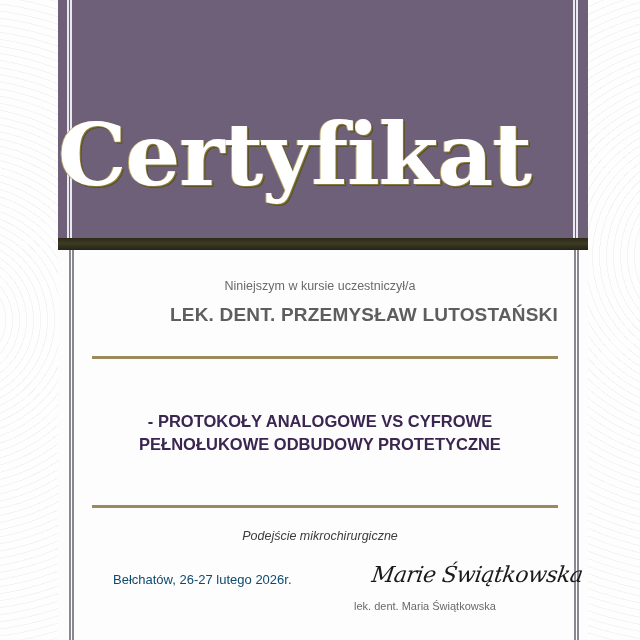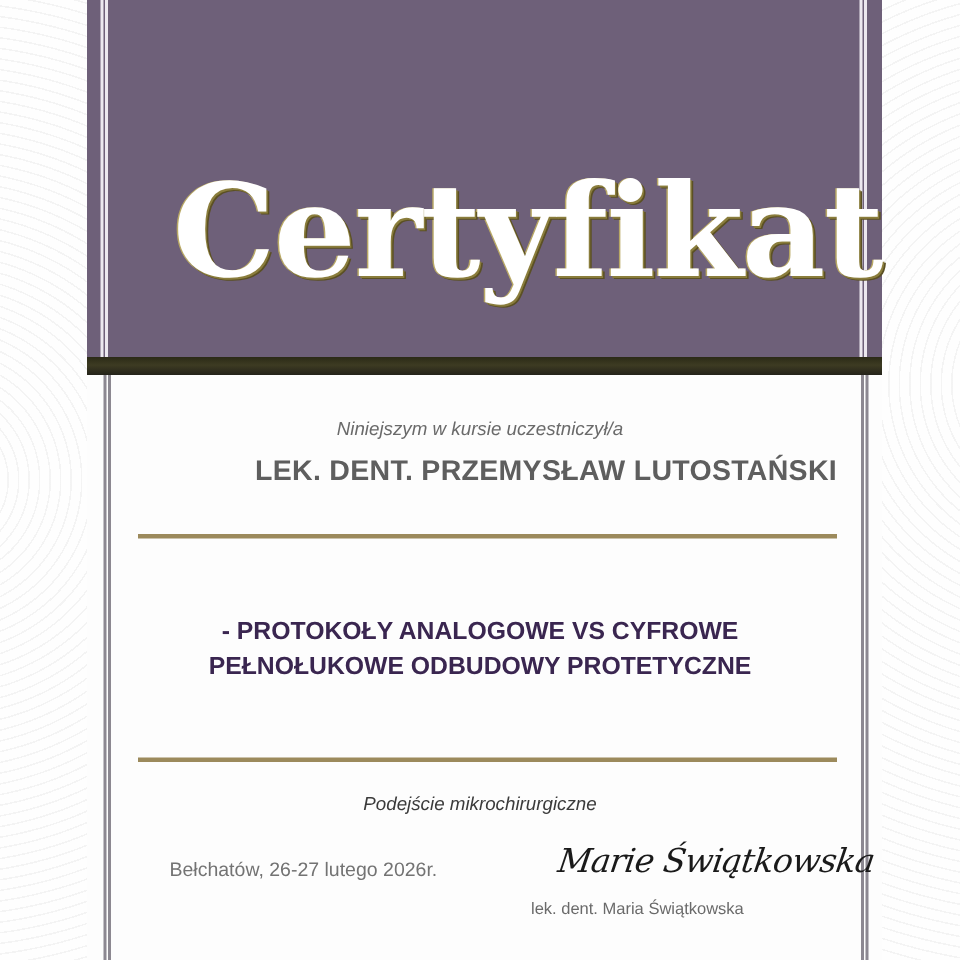--- a/index.html
+++ b/index.html
@@ -8,34 +8,34 @@
       background-image: repeating-radial-gradient(circle at -40px 50%, #fff 0 3px, #ececec 3px 4px, #fff 4px 7px); }
     .guilloche.left { left:0; }
     .guilloche.right { right:0; width:52px;
       background-image: repeating-radial-gradient(circle at 120px 40%, #fff 0 3px, #ececec 3px 4px, #fff 4px 7px); }
     .header { position:absolute; left:58px; top:0; width:530px; height:238px; background:#6e6079; }
     .vline { position:absolute; width:1.5px; }
     .vline.w { background:#ece8ef; }
     .vline.g { background:#8c8891; }
     .band { position:absolute; left:58px; top:238px; width:530px; height:12px;
       background:linear-gradient(180deg,#2b2a17 0%,#3d3b22 45%,#24231a 100%); }
-    .title { position:absolute; left:58px; top:112px; width:530px; text-align:right;
+    .title { position:absolute; left:58px; top:112px; width:530px; text-align:left;
       font-family:"DejaVu Serif", serif; font-weight:bold; font-size:86px; letter-spacing:-1px;
       color:#ffffff; line-height:1;
       text-shadow: 1px 1px 0 #8a7d3c, 2px 2px 0 #5b5024, -1px 0 0 #b8a865; }
     .intro { position:absolute; left:0; width:640px; top:279px; text-align:center;
-      font-family:"Liberation Sans", sans-serif; font-style:italic; font-size:12.5px; color:#6a6a6a; }
+      font-family:"Liberation Sans", sans-serif; font-size:12.5px; color:#6a6a6a; }
     .recipient { position:absolute; left:0; width:640px; top:304px; text-align:center;
       font-family:"Liberation Sans", sans-serif; font-weight:bold; font-size:19px; color:#5e5e5e; letter-spacing:0.2px;margin-left:44px; }
     .rule { position:absolute; left:92px; width:466px; height:3px; background:#9c8a5c; }
     .course { position:absolute; left:0; width:640px; top:410px; text-align:center;
       font-family:"Liberation Sans", sans-serif; font-weight:bold; font-size:16.5px; line-height:23px; color:#3a2650; }
     .subtitle { position:absolute; left:0; width:640px; top:529px; text-align:center;
       font-family:"Liberation Sans", sans-serif; font-style:italic; font-size:12.5px; color:#3b3b3b; }
-    .place { position:absolute; left:113px; top:572px; font-family:"Liberation Sans", sans-serif; font-size:13px; color:#737373; }
+    .place { position:absolute; left:113px; top:572px; font-family:"Liberation Sans", sans-serif; font-size:13px; color:#0c4a6e; }
     .signer { position:absolute; left:354px; top:600px; font-family:"Liberation Sans", sans-serif; font-size:11px; color:#6a6a6a; }
     .signature { position:absolute; left:372px; top:562px; font-family:"DejaVu Serif", serif; font-style:italic;
       font-size:22px; color:#1a1a1a; letter-spacing:-0.5px; transform:skewX(-8deg); }
   </style>
 </head>
 <body>
 
 <div class="guilloche left"></div>
 <div class="guilloche right"></div>
 

